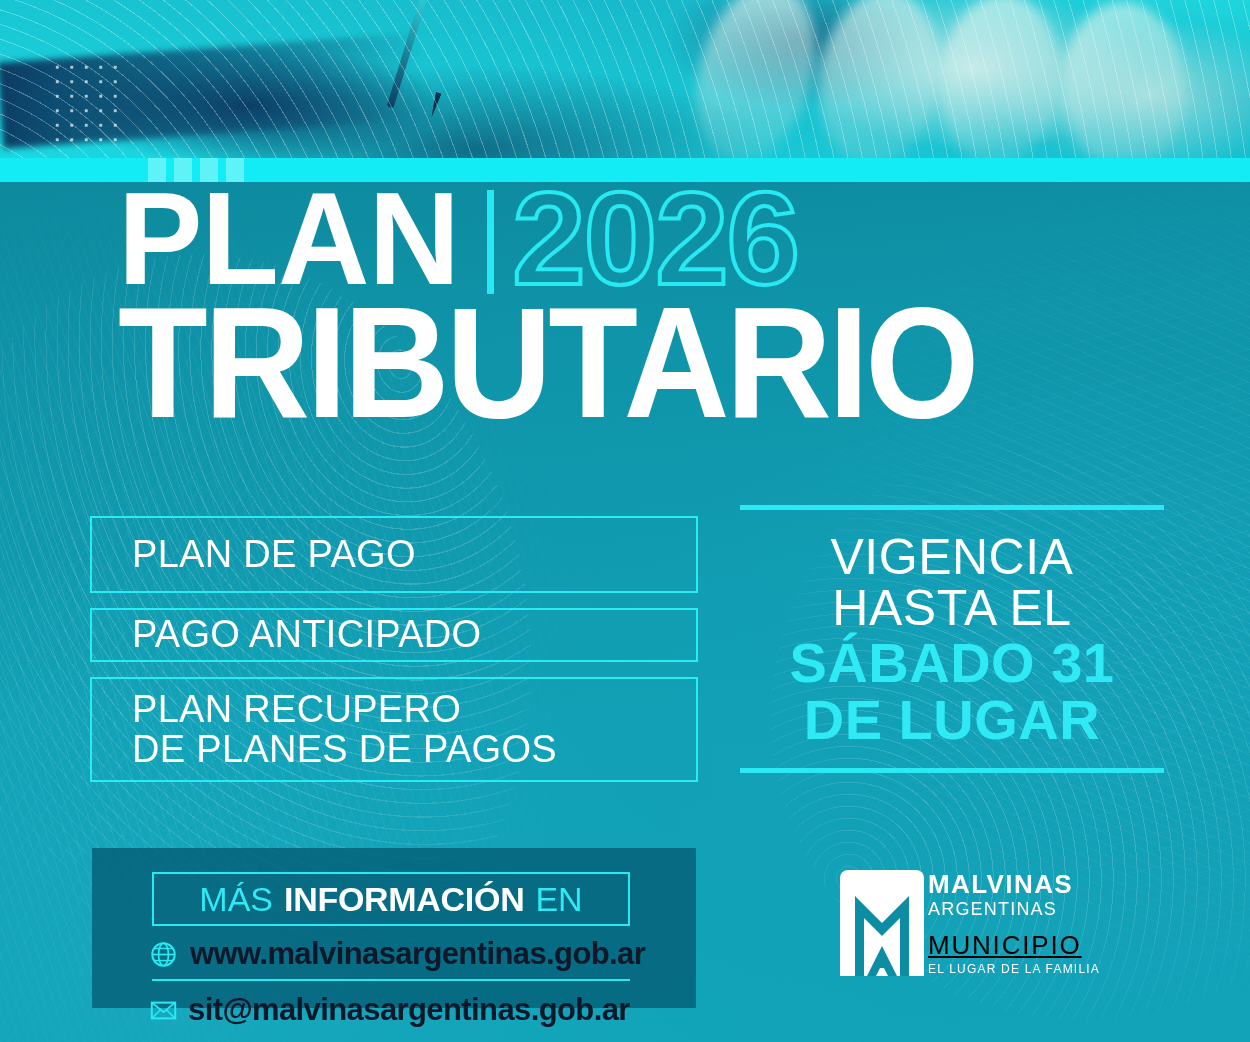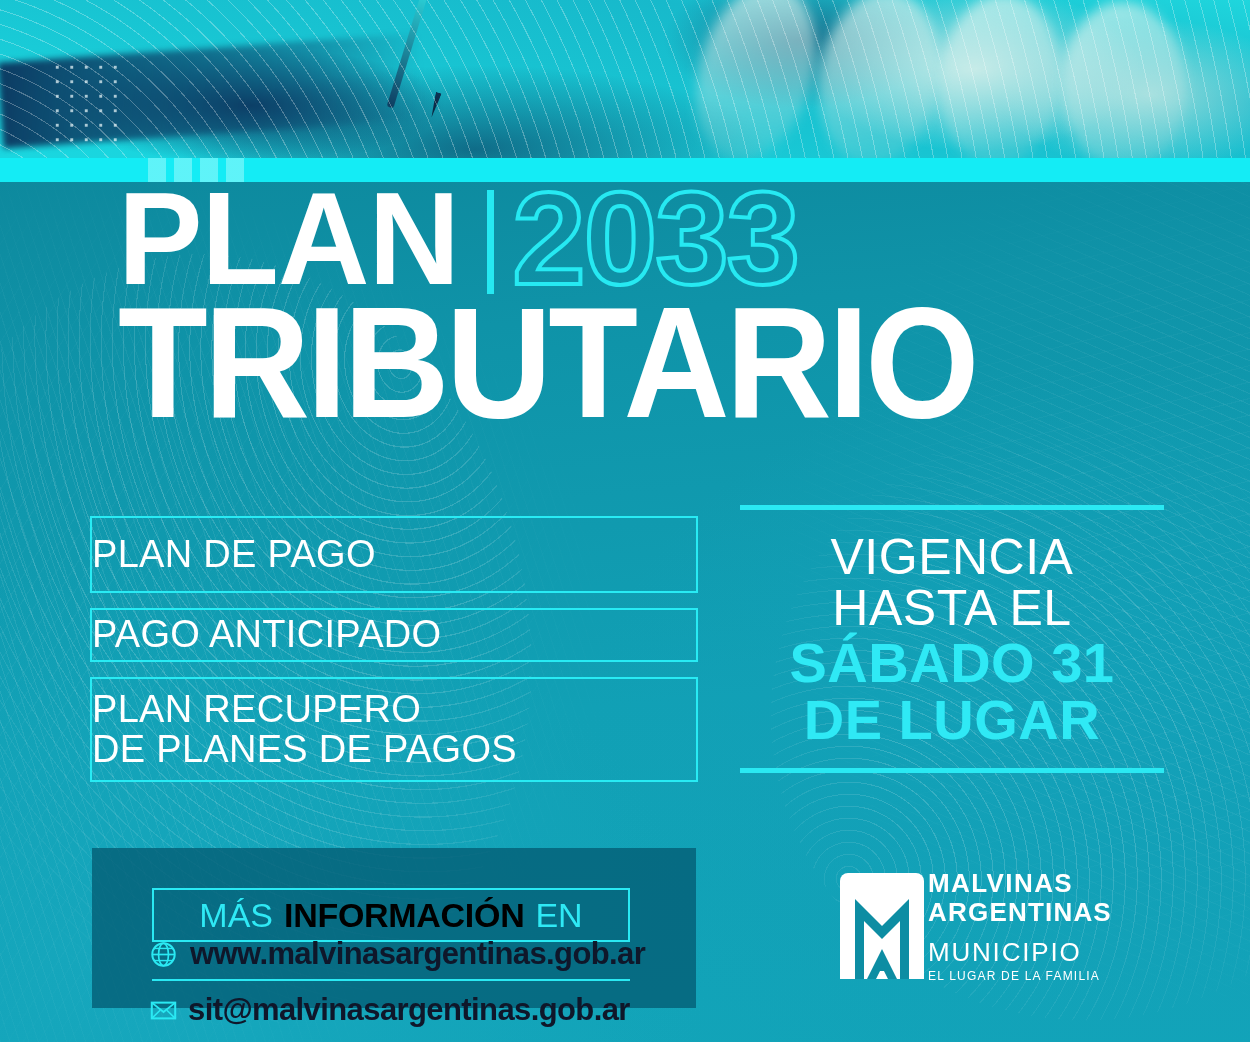--- a/index.html
+++ b/index.html
@@ -96,54 +96,54 @@
     -webkit-text-stroke:4px #26e9f2;
     transform:scaleX(1.0);transform-origin:left top;
   }
   .t-row2{position:absolute;left:118px;top:112px;
     font-size:158px;line-height:.82;font-weight:700;color:#ffffff;letter-spacing:-4px;
     transform:scaleX(.93);transform-origin:left top;}
 
   
   .features{position:absolute;left:90px;top:516px;width:608px;}
   .feat{border:2.5px solid #28ebf4;color:#fff;display:flex;align-items:center;
-    margin-bottom:15px;letter-spacing:.3px;}
+    padding-left:40px;margin-bottom:15px;letter-spacing:.3px;}
   .feat-1{height:77px;}
   .feat-2{height:54px;}
   .feat-3{height:105px;}
   .feat span{font-size:38px;font-weight:500;line-height:1.05;white-space:pre-line;}
 
   
   .vig{position:absolute;left:740px;top:505px;width:424px;text-align:center;}
   .vig-line{height:5px;background:#2ae9f3;width:424px;}
   .vig-line-top{margin-bottom:22px;}
   .vig-line-bot{margin-top:20px;}
   .vig-white{color:#ffffff;font-size:50px;font-weight:400;line-height:1.02;letter-spacing:.5px;}
   .vig-cyan{color:#2fe9f5;font-size:56px;font-weight:700;line-height:1.02;letter-spacing:.5px;margin-top:0;}
 
   
   .contact{position:absolute;left:92px;top:848px;width:604px;height:160px;background:rgba(4,94,117,.80);}
-  .more-box{position:absolute;left:60px;top:40px;width:478px;height:54px;border:2.5px solid #2ae9f3;
+  .more-box{position:absolute;left:60px;top:24px;width:478px;height:54px;border:2.5px solid #2ae9f3;
     display:flex;align-items:center;justify-content:center;gap:11px;}
   .more-lt{color:#2fe9f5;font-size:34px;font-weight:400;}
-  .more-bd{color:#000000;font-size:34px;font-weight:700;letter-spacing:-.3px;}
+  .more-bd{color:#ffffff;font-size:34px;font-weight:700;letter-spacing:-.3px;}
   .c-row{position:absolute;left:58px;display:flex;align-items:center;gap:13px;}
   .c-row-1{top:88px;}
   .c-row-2{top:144px;gap:11px;}
   .c-txt{color:#0f172a;font-size:31px;font-weight:700;letter-spacing:-.6px;}
   .c-div{position:absolute;left:60px;top:131px;width:478px;height:2px;background:#2ae9f3;}
   .ico{width:27px;height:27px;display:block;}
 
   
   .logo{position:absolute;left:840px;top:870px;display:flex;align-items:center;gap:4px;}
   .logo-mark{width:84px;height:106px;display:block;}
   .logo-txt{display:flex;flex-direction:column;line-height:1;}
   .lg1{color:#fff;font-size:26px;font-weight:700;letter-spacing:1.4px;}
-  .lg2{color:#fff;font-size:26px;font-weight:700;letter-spacing:1.2px;margin-top:3px;}
-  .lg3{color:#ffffff;font-size:26px;font-weight:300;letter-spacing:1.8px;margin-top:14px;}
+  .lg2{color:#fff;font-size:18px;font-weight:400;letter-spacing:1.2px;margin-top:3px;}
+  .lg3{color:#000000;font-size:26px;font-weight:300;letter-spacing:1.8px;margin-top:14px;text-decoration:underline;}
   .lg4{color:#fff;font-size:12px;font-weight:500;letter-spacing:1.2px;margin-top:5px;}
 </style>
 </head>
 <body>
 
 <div id="poster">
 
   <div class="bg-base"></div>
   <div class="bg-texture"></div>
   <div class="bg-texture2"></div>
@@ -162,21 +162,21 @@
     <div class="photo-lines"></div>
     <div class="dotgrid"></div>
   </div>
   <div class="cyanbar"></div>
   <div class="cyanbar-slits"></div>
 
   <div class="title-wrap">
     <div class="t-row1">
       <div class="t-plan">PLAN</div>
       <div class="t-bar"></div>
-      <div class="t-2026">2033</div>
+      <div class="t-2026">2026</div>
     </div>
     <div class="t-row2">TRIBUTARIO</div>
   </div>
 
   <div class="features">
     <div class="feat feat-1">
       <span>PLAN DE PAGO</span>
     </div>
     <div class="feat feat-2">
       <span>PAGO ANTICIPADO</span>

